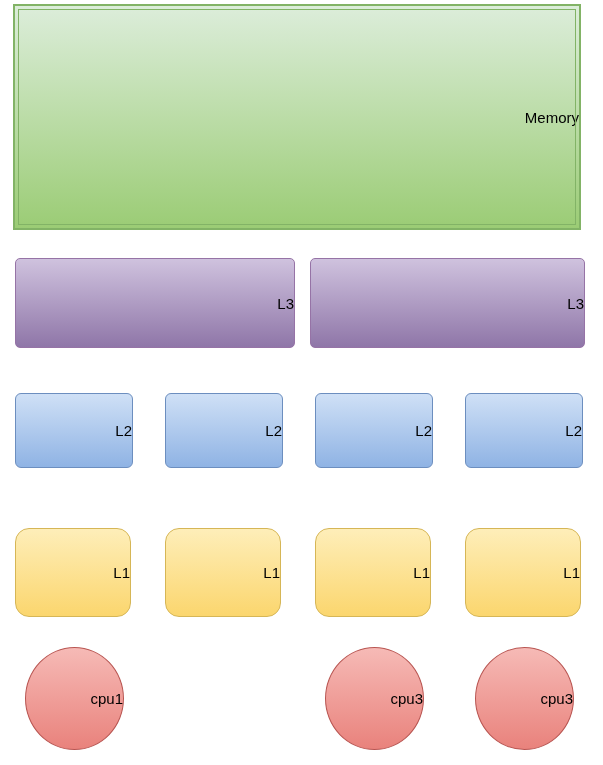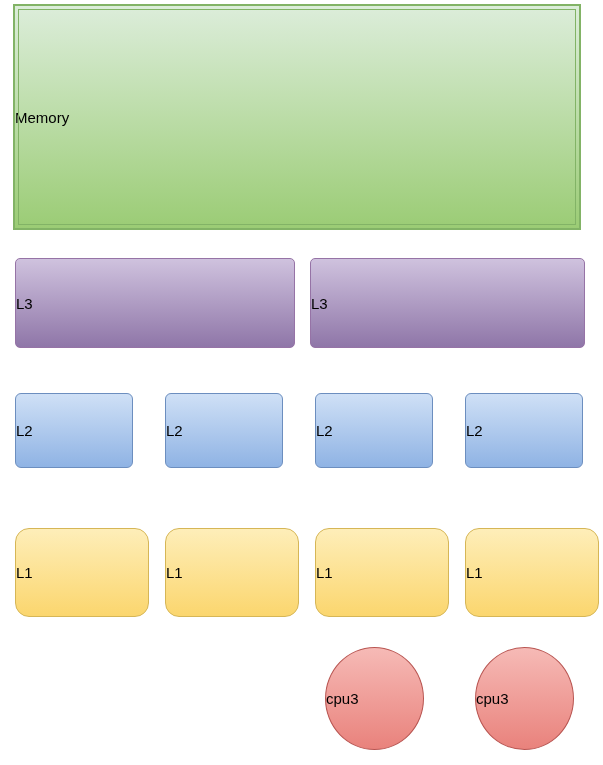--- a/index.html
+++ b/index.html
@@ -12,21 +12,21 @@
     position: relative;
     width: 603px;
     height: 765px;
     background: #ffffff;
     overflow: hidden;
   }
   .node {
     position: absolute;
     display: flex;
     align-items: center;
-    justify-content: flex-start;
+    justify-content: flex-end;
     box-sizing: border-box;
     color: #000000;
     font-size: 15px;
     line-height: 1;
   }
   .lbl { white-space: nowrap; }
 
   
   .memory {
     left: 13px; top: 4px; width: 568px; height: 226px;
@@ -54,21 +54,21 @@
   
   .l2 {
     top: 393px; height: 75px; width: 118px;
     border: 1.5px solid #6c8ebf;
     border-radius: 6px;
     background: linear-gradient(#cfe0f6, #8fb3e4);
   }
 
   
   .l1 {
-    top: 528px; height: 89px; width: 134px;
+    top: 528px; height: 89px; width: 116px;
     border: 1.5px solid #d6b656;
     border-radius: 14px;
     background: linear-gradient(#feeeb9, #fbd66e);
   }
 
   .col-1 { left: 15px; }
   .col-2 { left: 165px; }
   .col-3 { left: 315px; }
   .col-4 { left: 465px; }
 
@@ -119,20 +119,23 @@
   <div class="node l1 col-2">
     <span class="lbl">L1</span>
   </div>
   <div class="node l1 col-3">
     <span class="lbl">L1</span>
   </div>
   <div class="node l1 col-4">
     <span class="lbl">L1</span>
   </div>
 
+  <div class="node cpu cpu-1">
+    <span class="lbl">cpu1</span>
+  </div>
   <div class="node cpu cpu-3">
     <span class="lbl">cpu3</span>
   </div>
   <div class="node cpu cpu-4">
     <span class="lbl">cpu3</span>
   </div>
 
 </div>
 
 </body></html>

